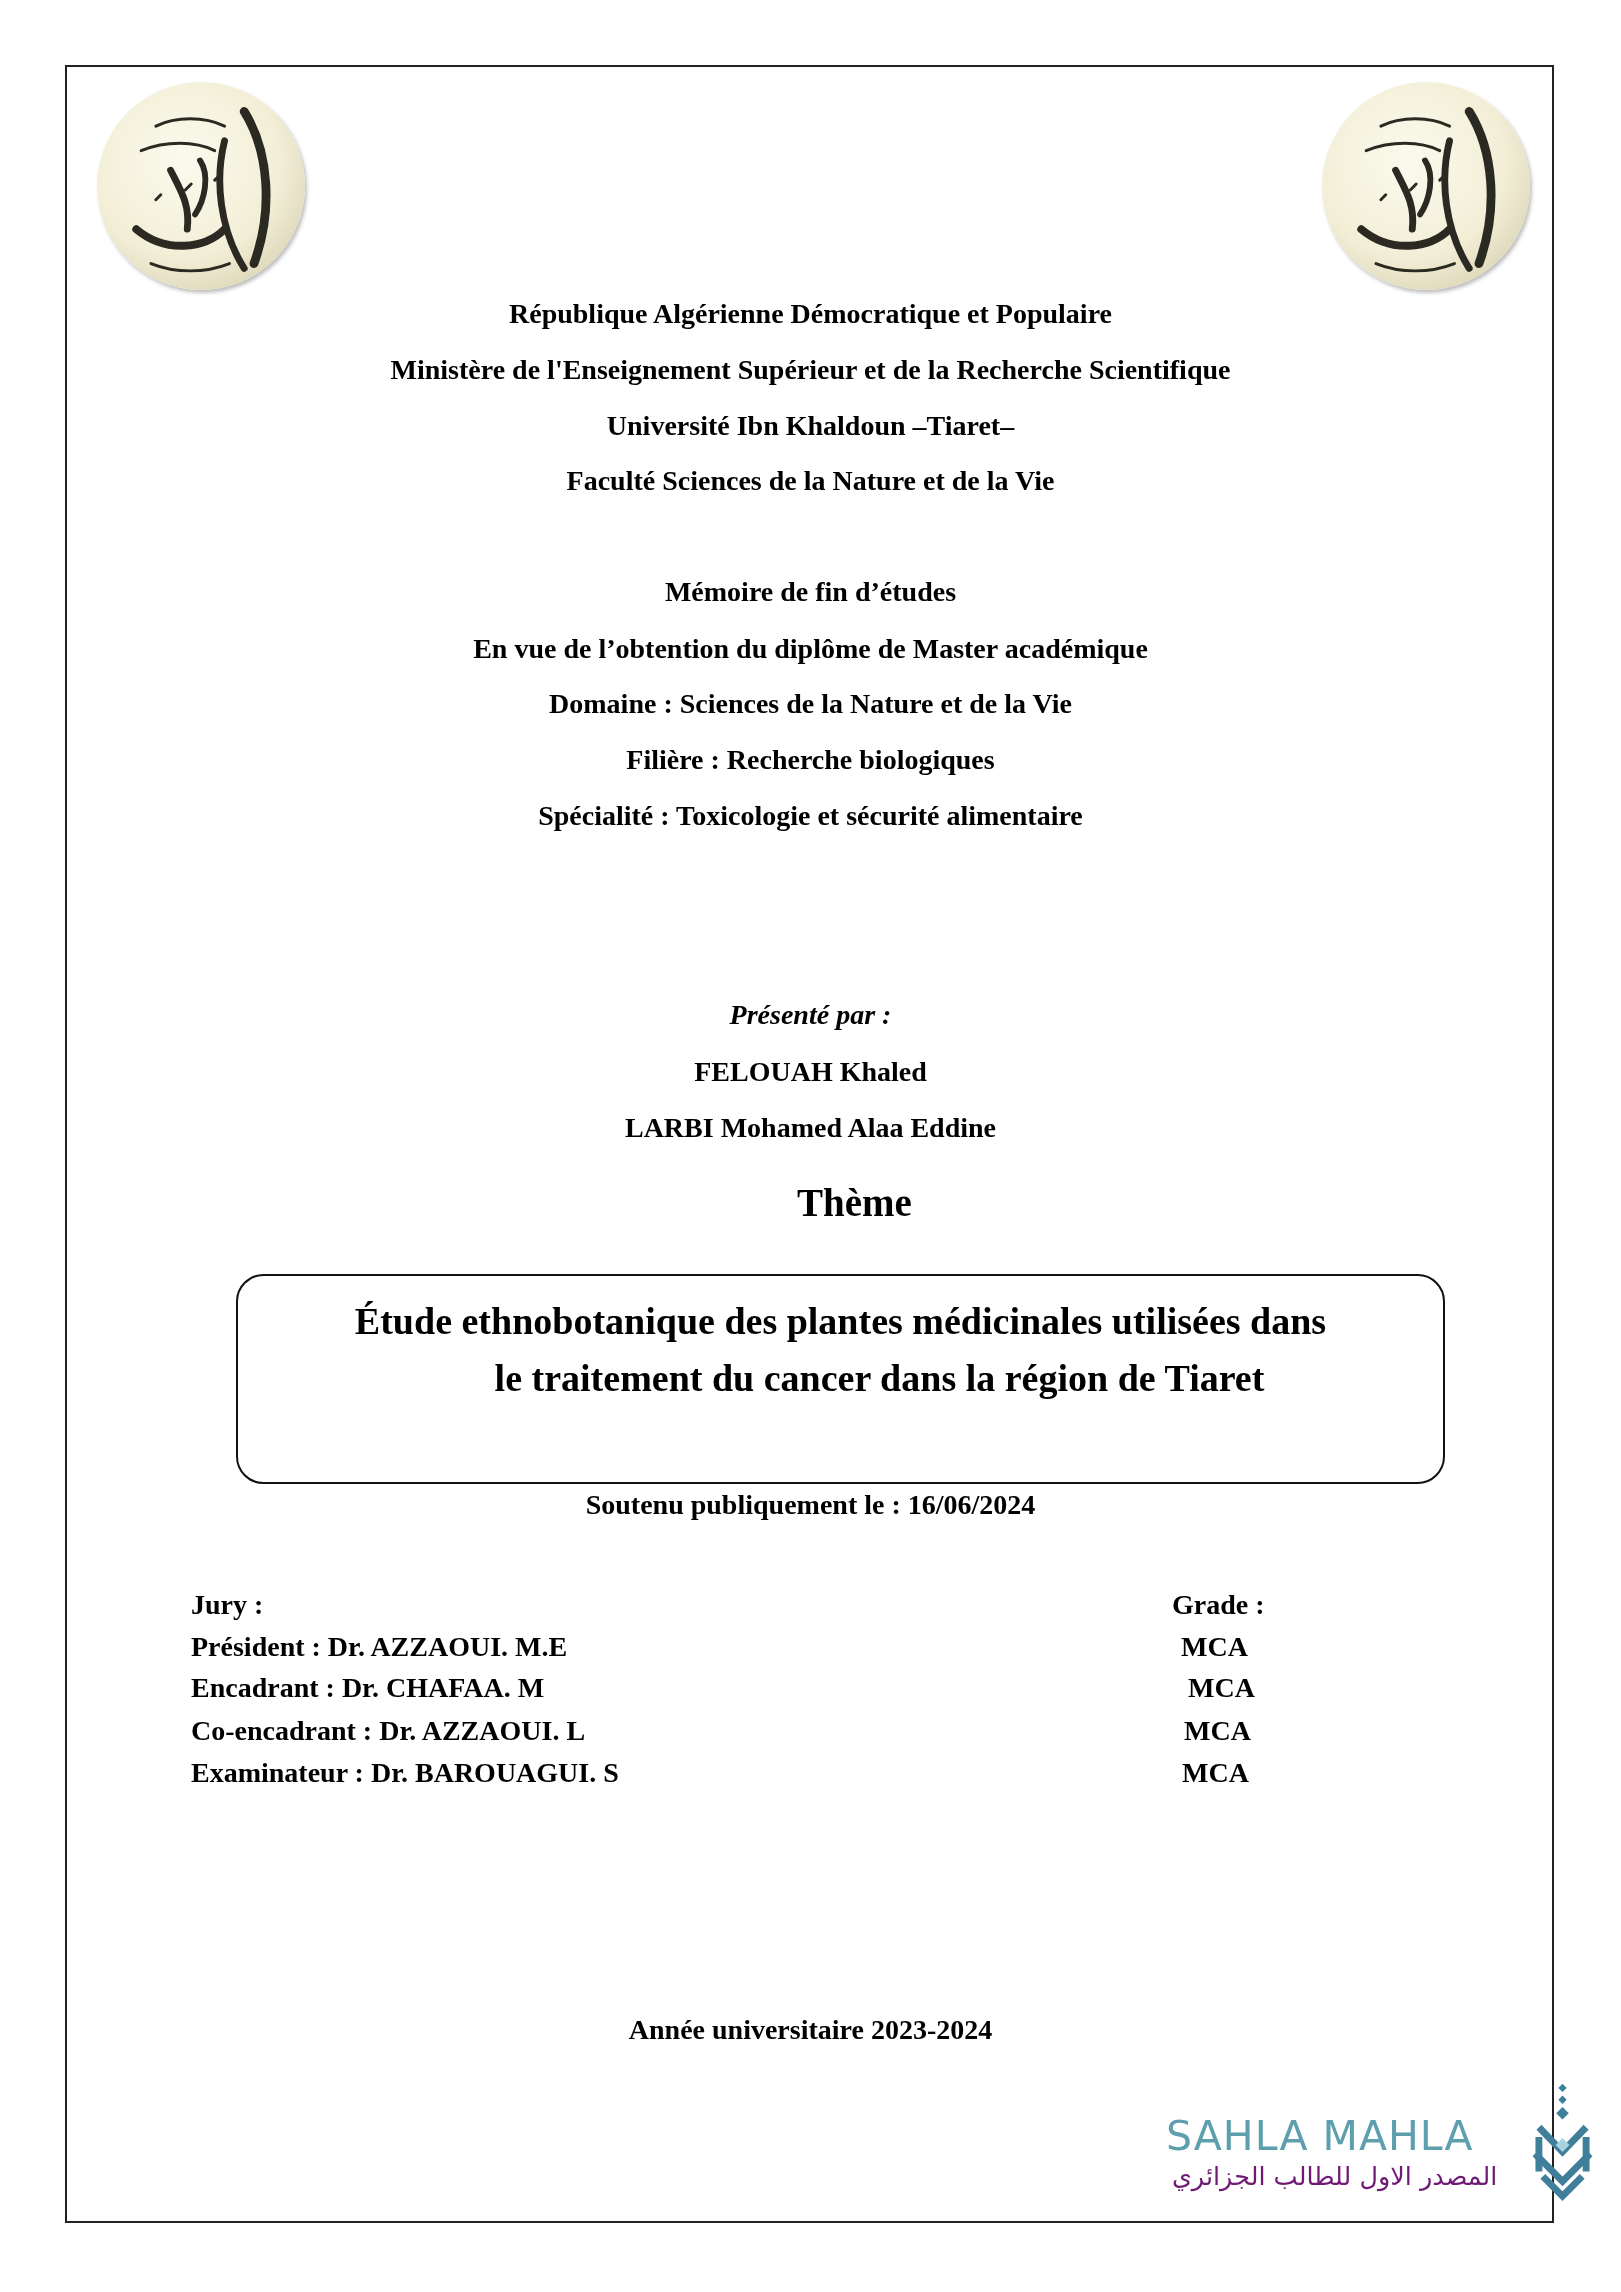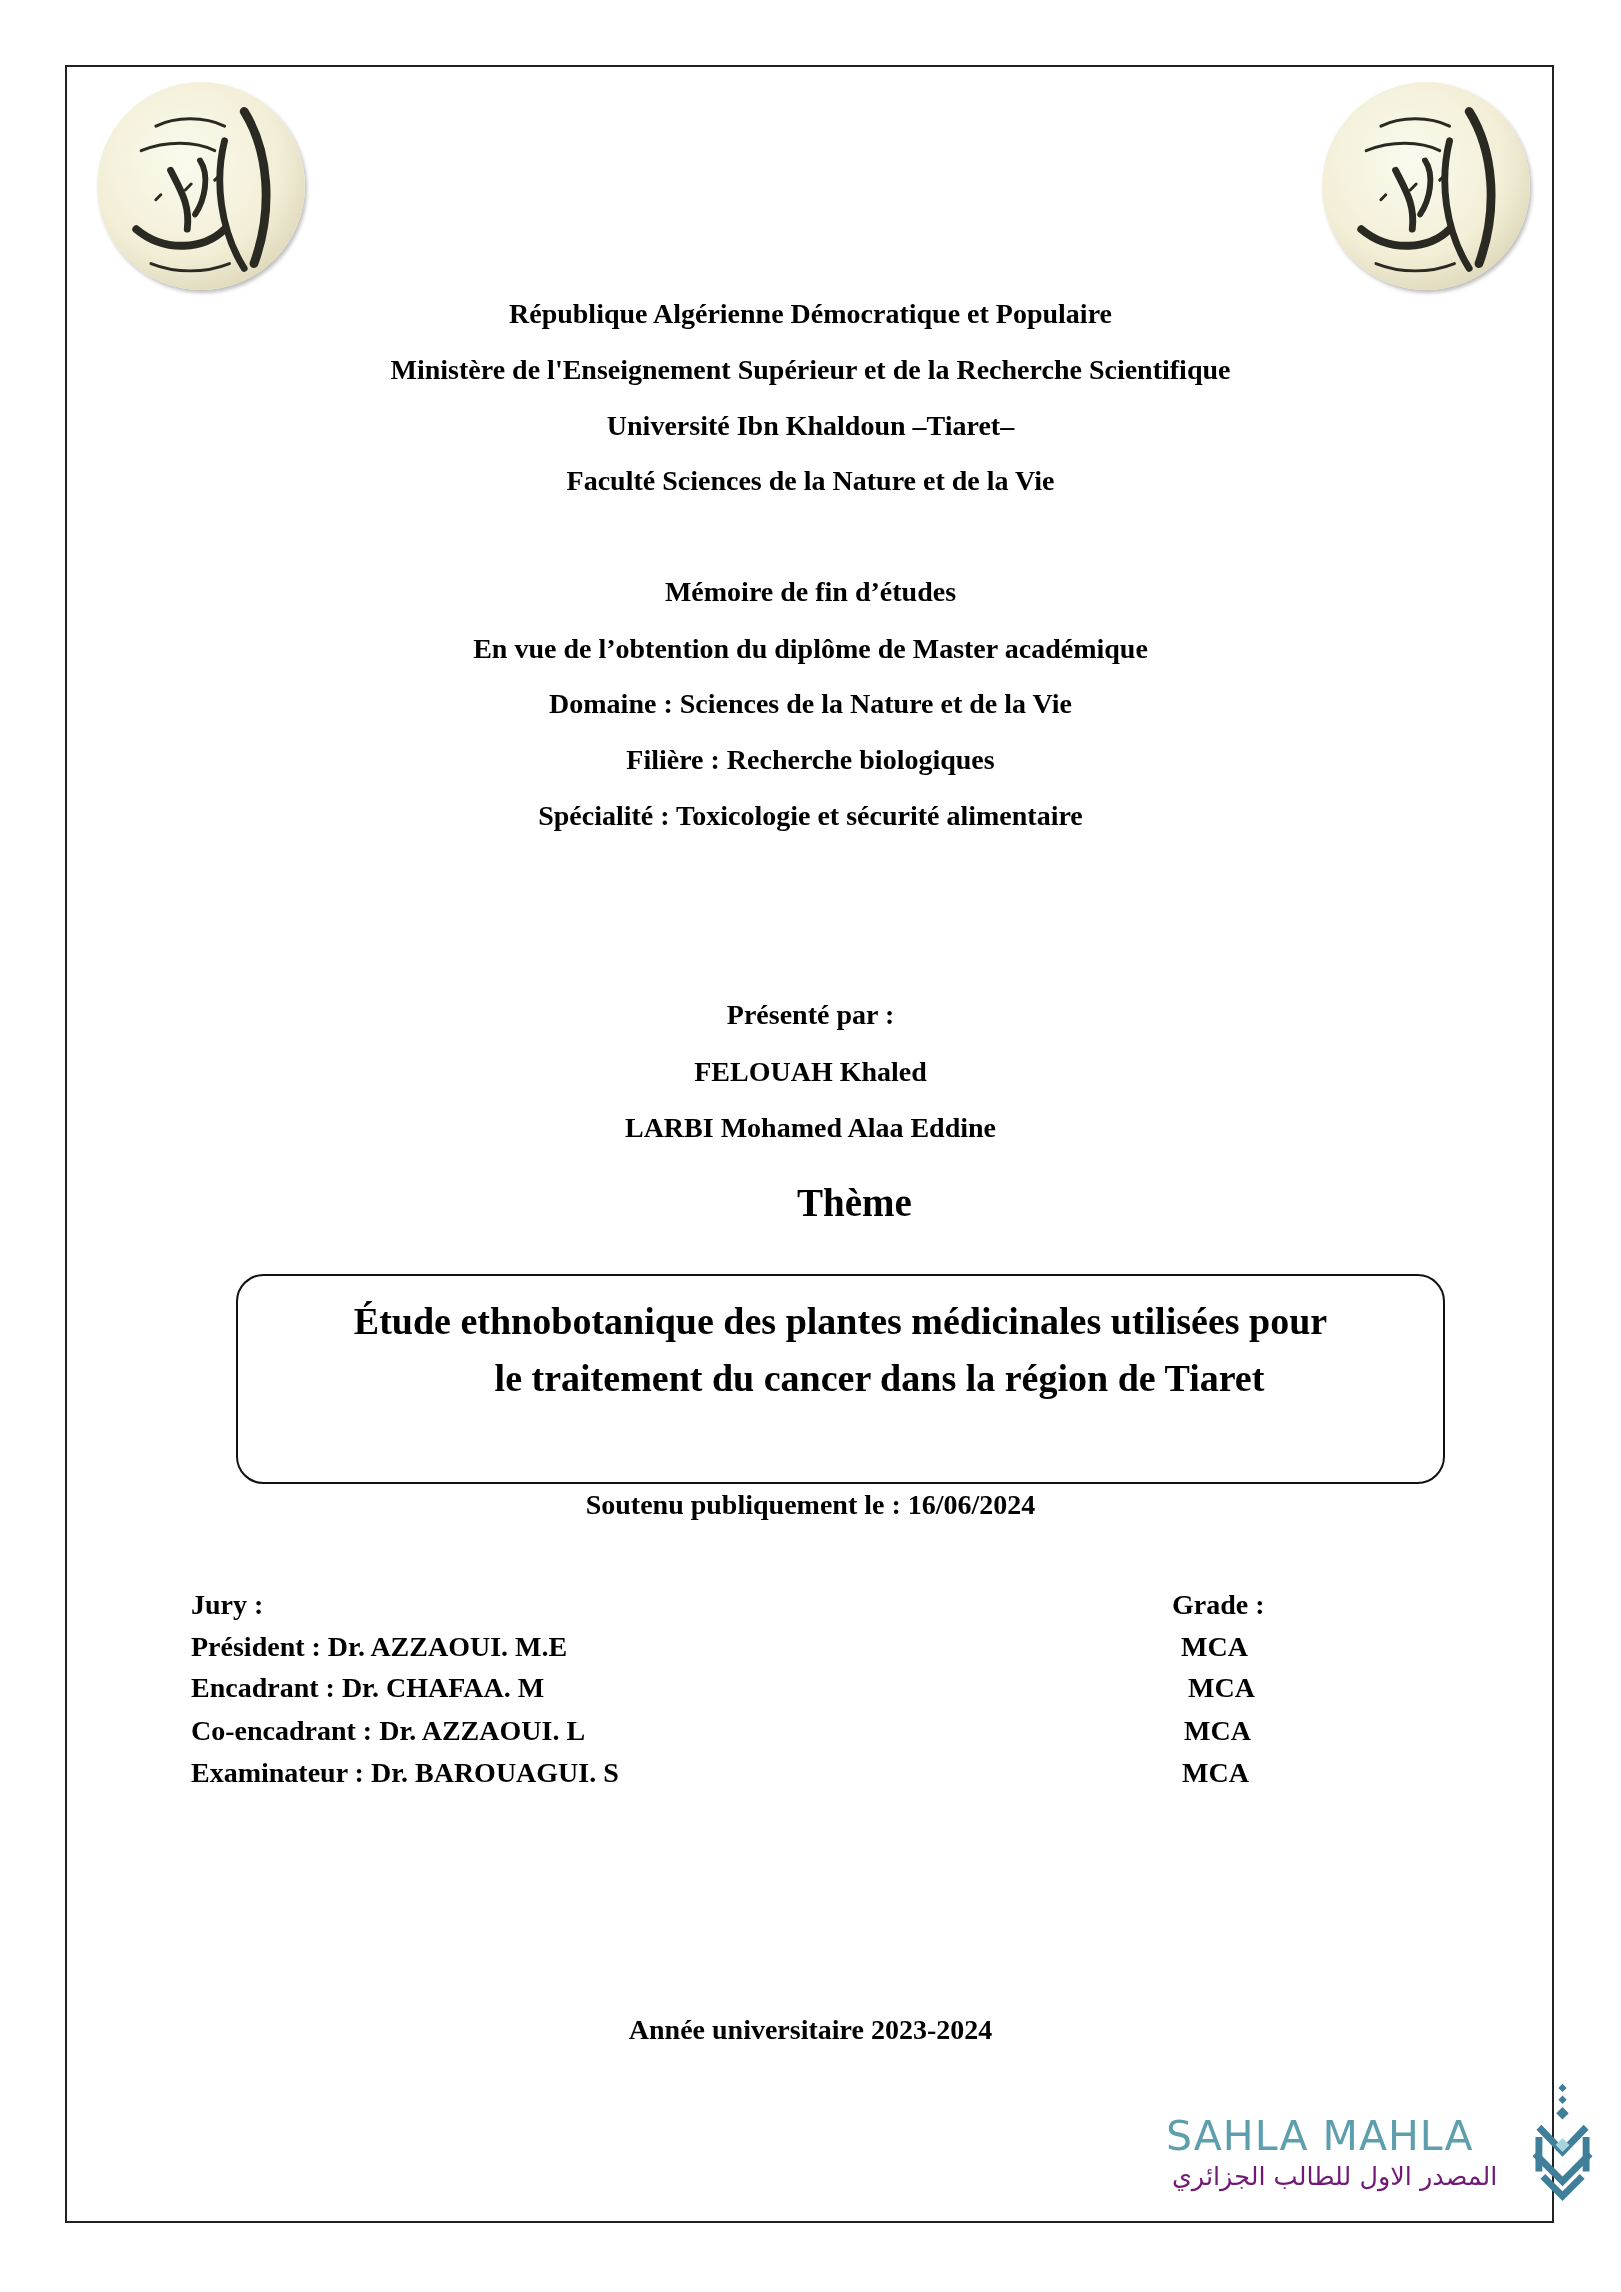--- a/index.html
+++ b/index.html
@@ -67,27 +67,27 @@
 <div class="line" style="top:352px;">Ministère de l'Enseignement Supérieur et de la Recherche Scientifique</div>
 <div class="line" style="top:408px;">Université Ibn Khaldoun –Tiaret–</div>
 <div class="line" style="top:463px;">Faculté Sciences de la Nature et de la Vie</div>
 
 <div class="line" style="top:574px;">Mémoire de fin d’études</div>
 <div class="line" style="top:631px;">En vue de l’obtention du diplôme de Master académique</div>
 <div class="line" style="top:686px;">Domaine : Sciences de la Nature et de la Vie</div>
 <div class="line" style="top:742px;">Filière : Recherche biologiques</div>
 <div class="line" style="top:798px;">Spécialité : Toxicologie et sécurité alimentaire</div>
 
-<div class="line" style="top:997px;">Présenté par :</div>
+<div class="line" style="top:997px;font-style:italic;">Présenté par :</div>
 <div class="line" style="top:1054px;">FELOUAH Khaled</div>
 <div class="line" style="top:1110px;">LARBI Mohamed Alaa Eddine</div>
 
 <div class="line theme" style="top:1180px;">Thème</div>
 <div class="title-box"></div>
-<div class="title-text" style="top:1299px;">Étude ethnobotanique des plantes médicinales utilisées pour</div>
+<div class="title-text" style="top:1299px;">Étude ethnobotanique des plantes médicinales utilisées dans</div>
 <div class="title-text" style="top:1356px;padding-left:39px;">le traitement du cancer dans la région de Tiaret</div>
 
 <div class="line" style="top:1487px; left:0;">Soutenu publiquement le : 16/06/2024</div>
 
 <div class="jury" style="top:1587px;">Jury :</div>
 <div class="grade" style="top:1587px; left:1172px;">Grade :</div>
 
 <div class="jury" style="top:1629px;">Président : Dr. AZZAOUI. M.E</div>
 <div class="grade" style="top:1629px; left:1181px;">MCA</div>
 

